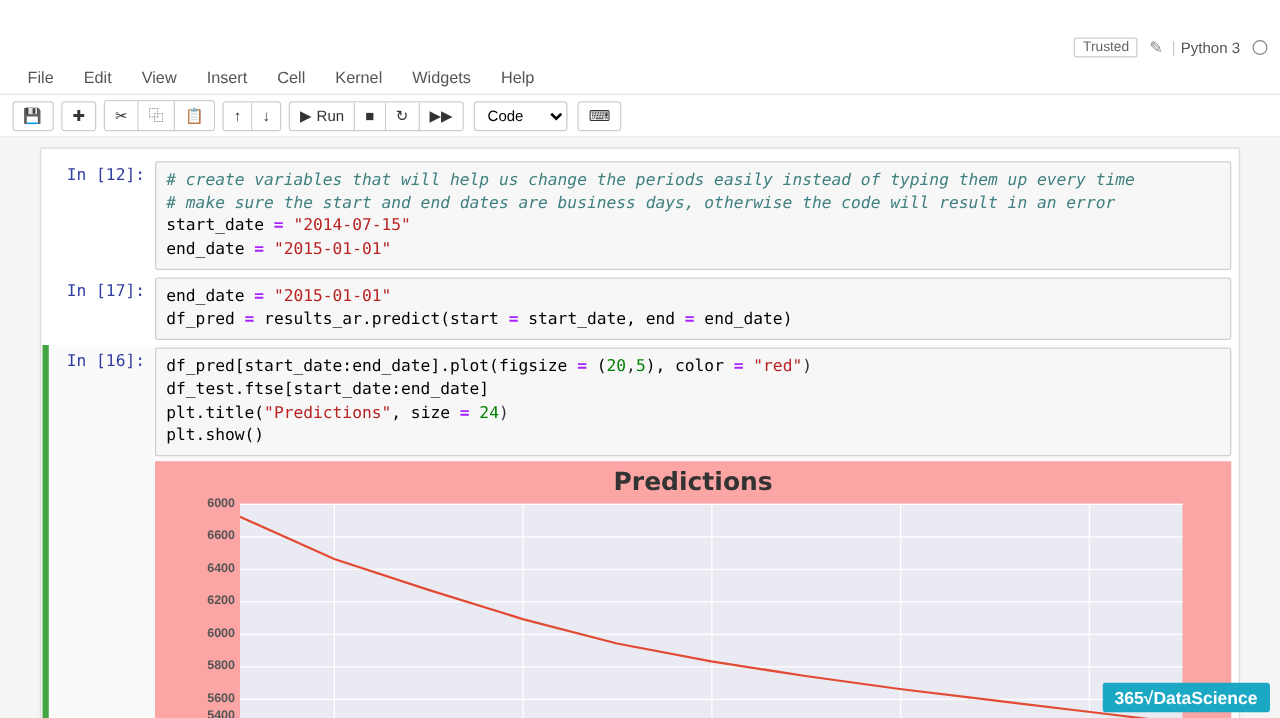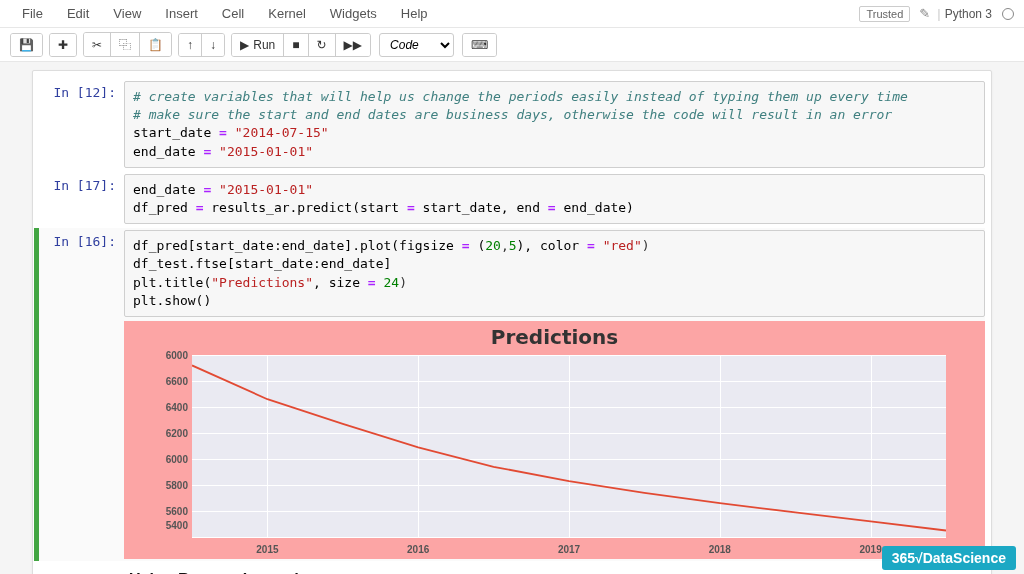--- a/index.html
+++ b/index.html
@@ -1,29 +1,29 @@
 <!DOCTYPE html>
 <html><head>
 <meta charset="utf-8">
 <style>
 * { box-sizing: border-box; margin: 0; padding: 0; }
 body { font-family: "Helvetica Neue", Helvetica, Arial, sans-serif; font-size: 13px; color: #333; background: #fff; }
 .menubar { display: flex; align-items: center; padding: 2px 10px; border-bottom: 1px solid #e7e7e7; }
-.menu-item { padding: 4px 12px; color: #555; cursor: pointer; font-size: 13px; }
+.menu-item { padding: 4px 12px; color: #555; cursor: pointer; font-size: 13px; margin-top: 48px; }
 .menu-spacer { flex: 1; }
 .trusted { border: 1px solid #ccc; padding: 1px 6px; font-size: 11px; color: #666; margin-right: 6px; border-radius: 2px; }
 .icon-btn-sm { color: #888; margin: 0 3px; cursor: pointer; font-size: 13px; }
 .kernel-name { color: #555; font-size: 12px; margin-right: 10px; }
 .kernel-indicator { width: 12px; height: 12px; border: 1.5px solid #888; border-radius: 50%; display: inline-block; vertical-align: middle; }
 
 .toolbar { display: flex; align-items: center; padding: 4px 8px; border-bottom: 1px solid #e7e7e7; gap: 2px; }
 .tool-group { display: flex; border: 1px solid #ccc; border-radius: 3px; overflow: hidden; margin: 0 2px; }
 .tool-btn { padding: 4px 8px; background: #fff; border: none; border-right: 1px solid #ccc; cursor: pointer; font-size: 12px; color: #333; display: flex; align-items: center; gap: 4px; }
 .tool-btn:last-child { border-right: none; }
-.celltype-select { border: 1px solid #ccc; padding: 2px 18px 2px 6px; font-size: 12px; border-radius: 3px; background: #fff; margin-left: 4px; height: 24px; font-style: italic; }
+.celltype-select { border: 1px solid #ccc; padding: 2px 18px 2px 6px; font-size: 12px; border-radius: 3px; background: #fff; margin-left: 4px; height: 24px; }
 
 .notebook-container { background: #f5f5f5; padding: 8px 0 30px; min-height: 540px; }
 .notebook { background: #fff; margin: 0 auto; width: 960px; border: 1px solid #ddd; border-radius: 2px; box-shadow: 0 1px 3px rgba(0,0,0,0.05); padding: 6px; }
 .cell { display: flex; margin: 2px 0; padding: 2px 0; }
 .cell.selected { border-left: 5px solid #42a542; margin-left: -5px; background: #fafafa; }
 .prompt { width: 85px; text-align: right; padding: 4px 8px 0 0; font-family: monospace; font-size: 13px; color: #303F9F; flex-shrink: 0; }
 .cell-body { flex: 1; }
 .input-area { border: 1px solid #cfcfcf; border-radius: 2px; background: #f7f7f7; padding: 6px 8px; font-family: monospace; font-size: 13px; line-height: 1.4; white-space: pre; overflow: hidden; }
 .output-area { padding: 4px 0 0 0; }
 

